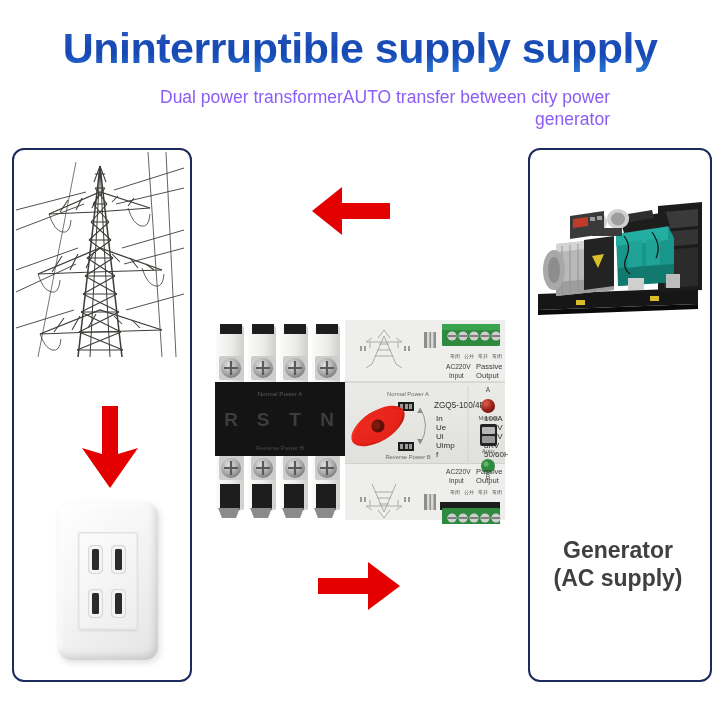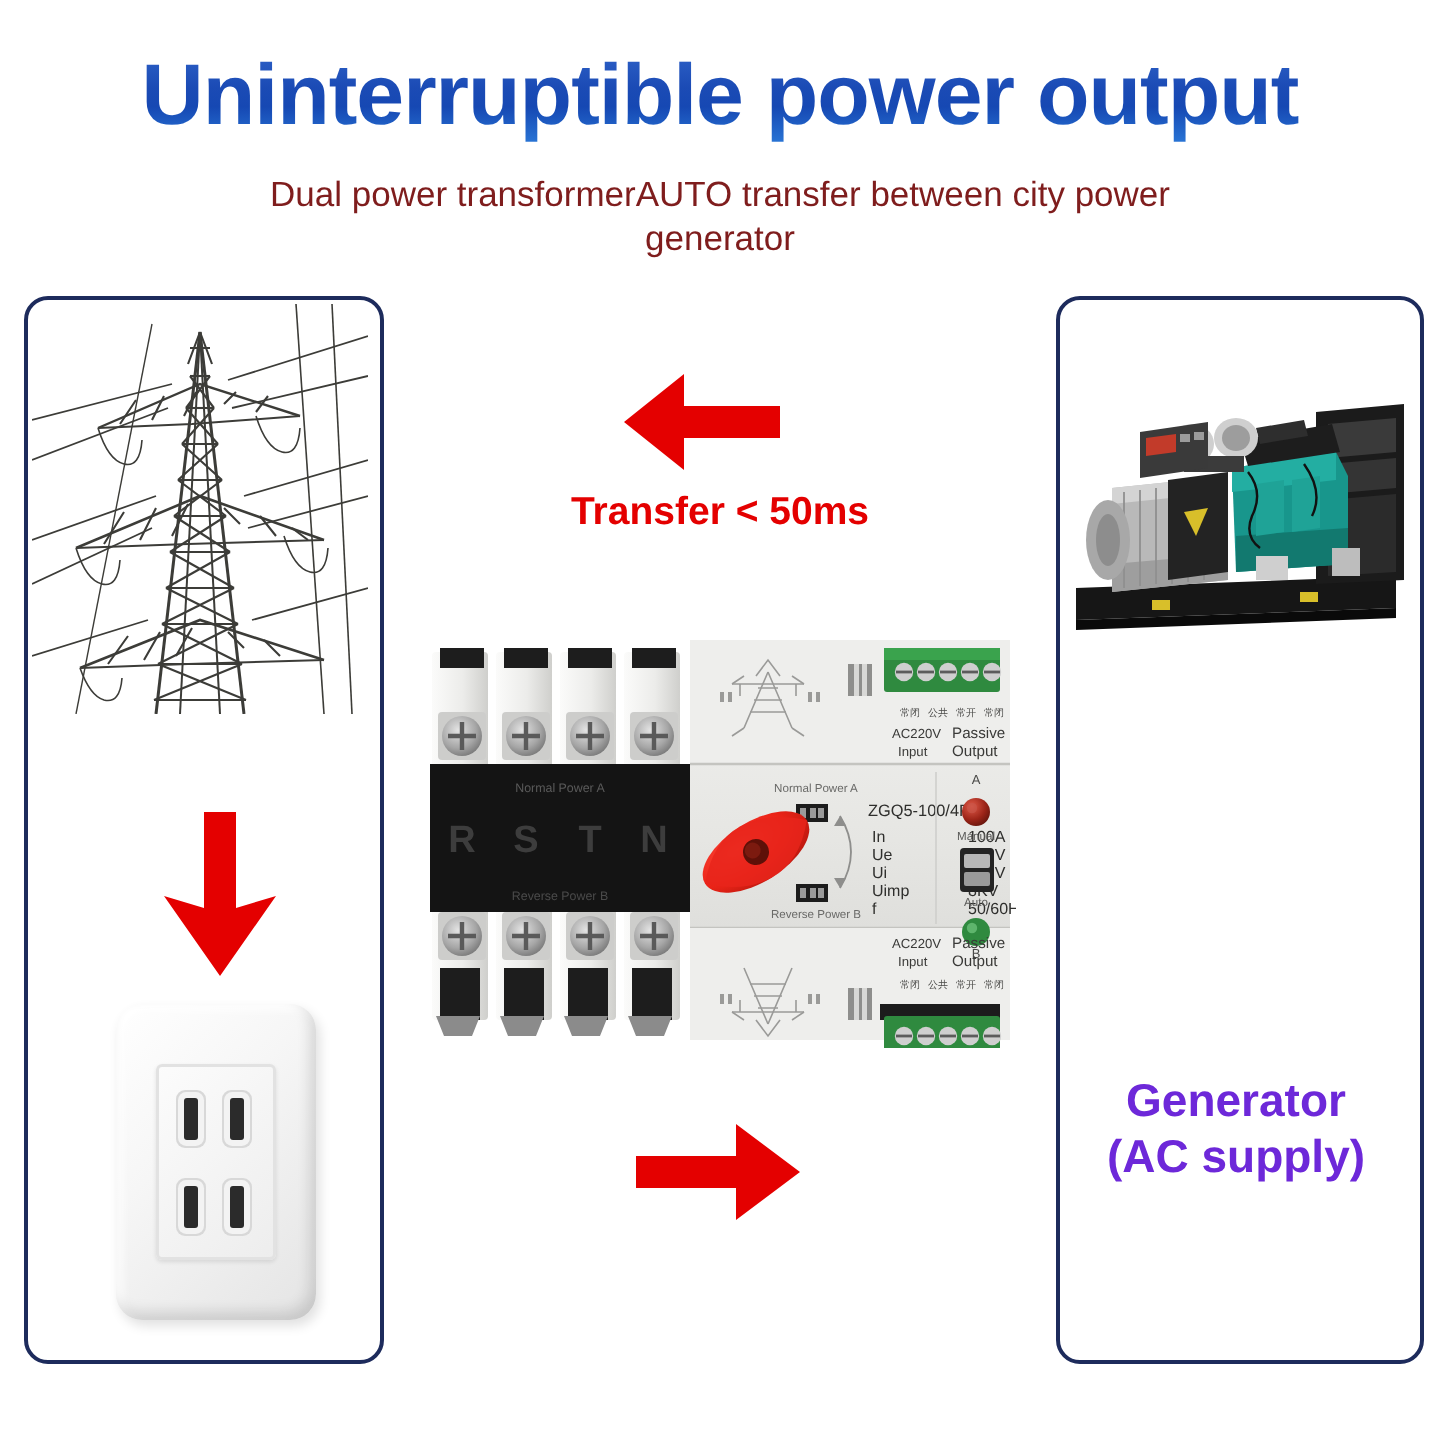--- a/index.html
+++ b/index.html
@@ -18,22 +18,22 @@
     text-align:center;
     font-size:43px;font-weight:bold;
     letter-spacing:-0.5px;
     background:linear-gradient(180deg,#2f63c9 0%,#1b4bb5 40%,#1648b3 60%,#2a78d8 100%);
     -webkit-background-clip:text;background-clip:text;
     -webkit-text-fill-color:transparent;color:#1a4fb5;
     white-space:nowrap;
   }
   .subtitle{
     position:absolute;left:110px;top:86px;width:500px;
-    text-align:center;
-    font-size:17.5px;color:#7f1d1d;line-height:1.28;
+    text-align:right;
+    font-size:17.5px;color:#8b5cf6;line-height:1.28;
   }
 
   
   .panel{
     position:absolute;
     border:2px solid #1d2b5c;
     border-radius:12px;
     background:#fff;
     overflow:hidden;
   }
@@ -64,41 +64,41 @@
     background:#2b2b2b;border-radius:1.5px;
     box-shadow:0 0 0 3px #f3f3f3, 0 0 0 4px #d8d8d8;
   }
   .slot.l{left:10px;} .slot.r{left:33px;}
 
   
   .gen-wrap{position:absolute;left:532px;top:182px;width:172px;height:135px;}
 
   .gen-caption{
     position:absolute;left:528px;top:536px;width:180px;
-    text-align:center;font-size:23px;font-weight:bold;color:#6d28d9;
+    text-align:center;font-size:23px;font-weight:bold;color:#404040;
     line-height:1.22;
   }
 
   
   .arrow{position:absolute;}
   .transfer-label{
     position:absolute;left:248px;top:245px;width:224px;
     text-align:center;font-size:19.5px;font-weight:bold;color:#e40000;
     white-space:nowrap;
   }
 
   
   .device{position:absolute;left:212px;top:316px;width:296px;height:208px;}
 </style>
 </head>
 <body>
 
 <div class="stage">
 
-  <div class="title">Uninterruptible power output</div>
+  <div class="title">Uninterruptible supply supply</div>
   <div class="subtitle">Dual power transformerAUTO transfer between city power generator</div>
 
   <div class="panel panel-left"></div>
 
   <div class="tower-wrap">
     <svg viewBox="0 0 168 205" width="168" height="205">
       <g stroke="#3c3c38" fill="none" stroke-width="1.05">
 
         <path d="M0 58 L70 40" stroke-width="0.9"></path>
         <path d="M0 78 L68 52" stroke-width="0.9"></path>
@@ -252,21 +252,20 @@
   <div class="gen-caption">
     <div>Generator</div>
     <div>(AC supply)</div>
   </div>
 
   <div class="arrow" style="left:312px;top:186px;">
     <svg width="78" height="50" viewBox="0 0 78 50">
       <path d="M78 17 L30 17 L30 1 L0 25 L30 49 L30 33 L78 33 Z" fill="#e40000"></path>
     </svg>
   </div>
-  <div class="transfer-label">Transfer &lt; 50ms</div>
 
   <div class="arrow" style="left:318px;top:560px;">
     <svg width="82" height="52" viewBox="0 0 82 52">
       <path d="M0 18 L50 18 L50 2 L82 26 L50 50 L50 34 L0 34 Z" fill="#e40000"></path>
     </svg>
   </div>
 
   <div class="device">
     <svg viewBox="0 0 296 208" width="296" height="208">
       <defs>

